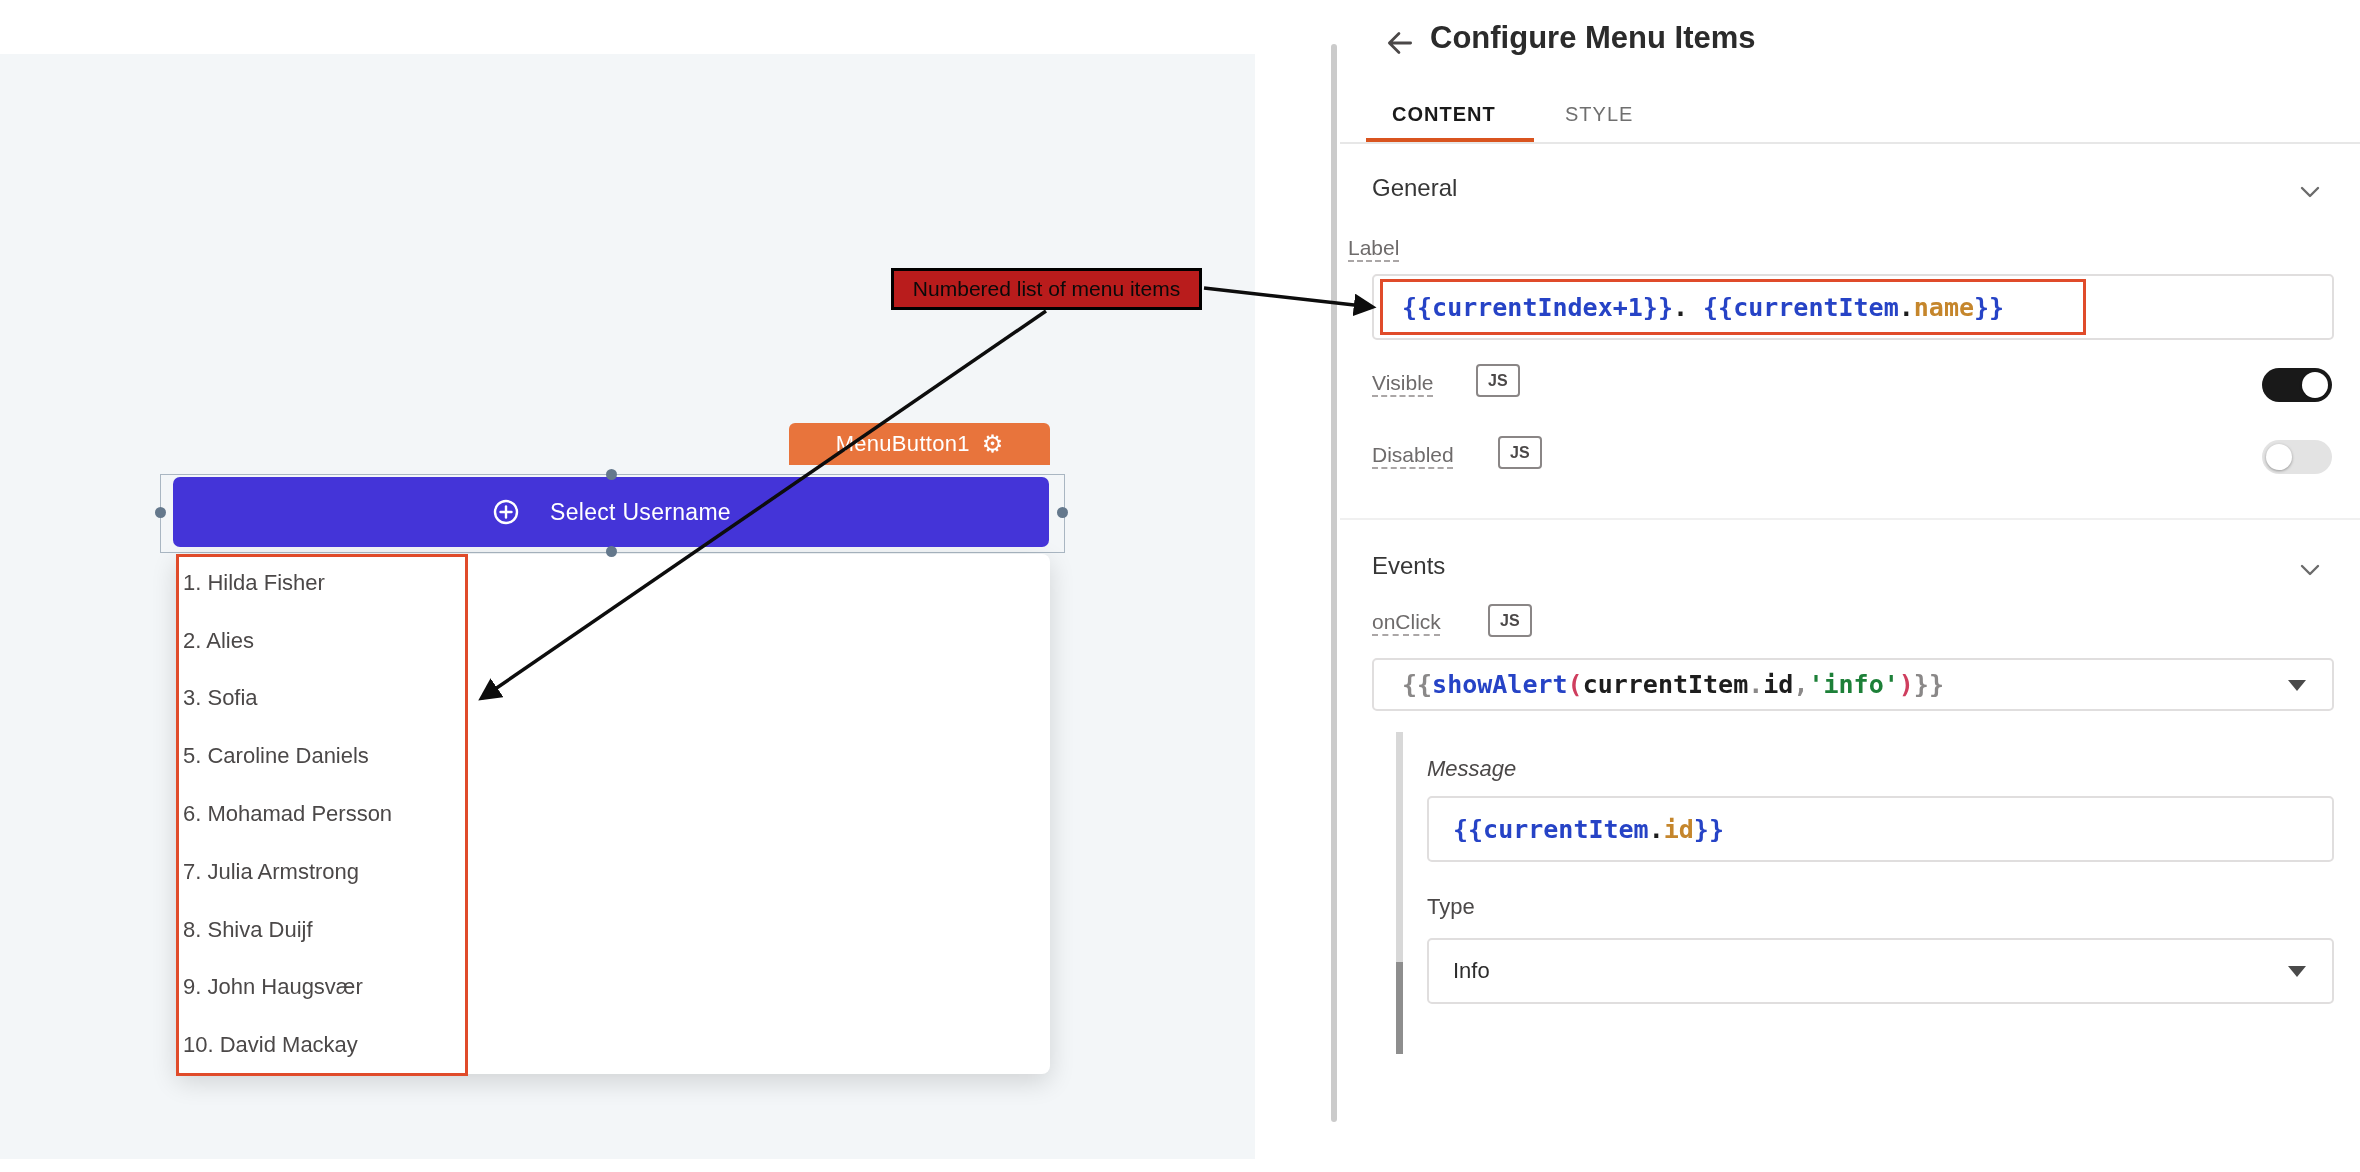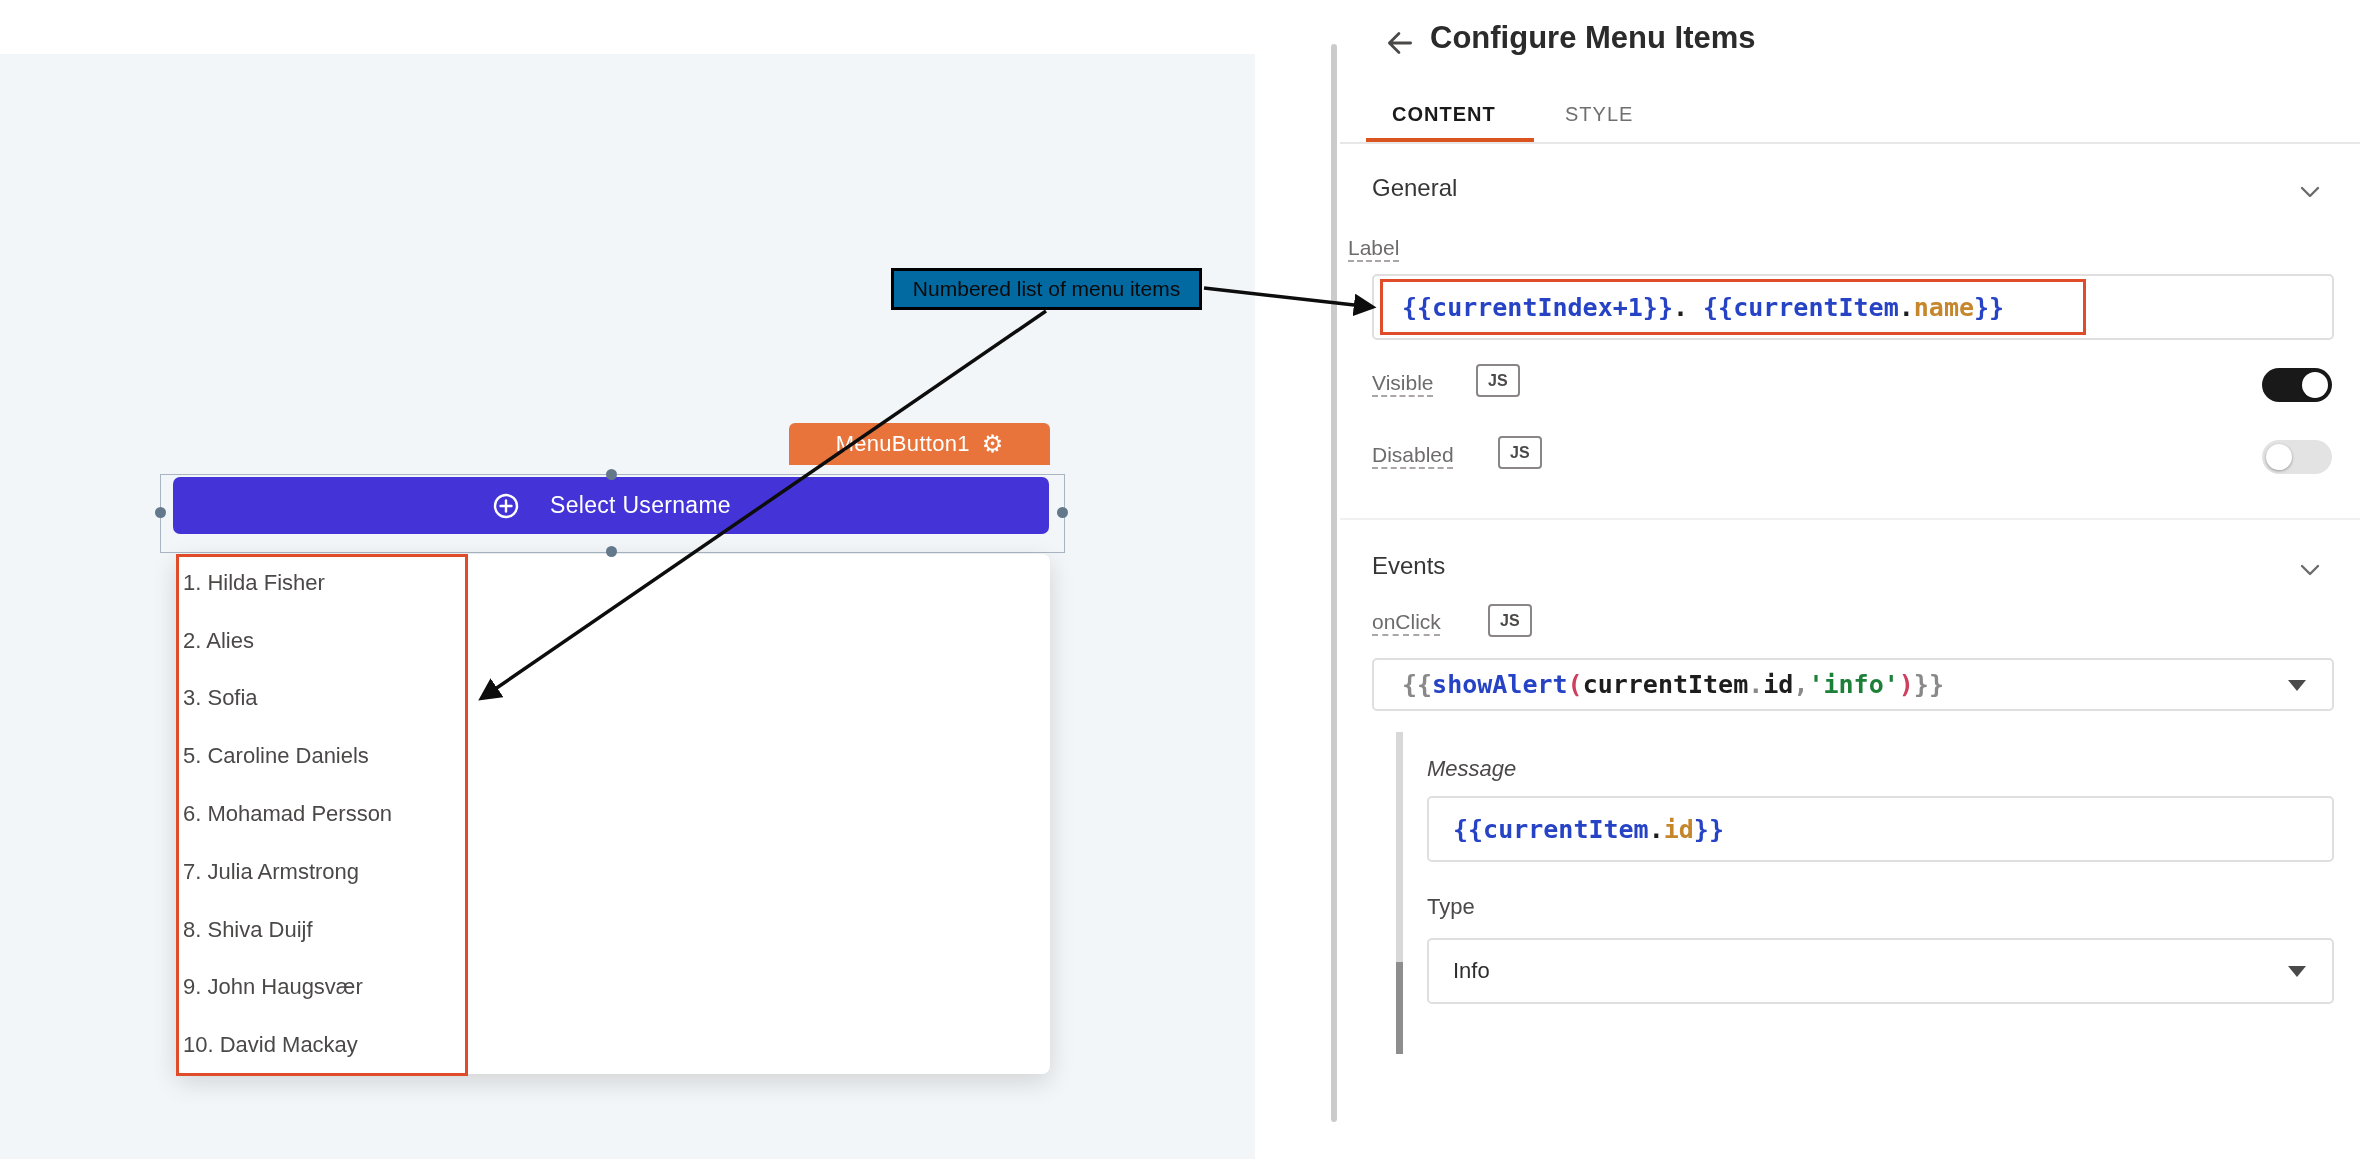--- a/index.html
+++ b/index.html
@@ -14,33 +14,33 @@
     display:flex;align-items:center;justify-content:center;gap:12px;z-index:3;cursor:pointer;}
   .widget-tag .tag-label{color:#fff;font-size:22px;font-weight:500;letter-spacing:.3px;}
   .widget-tag .gear{color:#fff;font-size:24px;line-height:1;font-family:"DejaVu Sans",sans-serif;}
 
   .selection-box{position:absolute;left:160px;top:474px;width:903px;height:77px;
     border:1.5px solid #a9b6c2;z-index:2;background:transparent;}
   .handle{position:absolute;width:11px;height:11px;border-radius:50%;background:#64788c;z-index:4;}
   .h-top{left:606px;top:469px;} .h-bottom{left:606px;top:546px;}
   .h-left{left:155px;top:507px;} .h-right{left:1057px;top:507px;}
 
-  .menu-button{position:absolute;left:173px;top:477px;width:876px;height:57px;
+  .menu-button{position:absolute;left:173px;top:477px;width:876px;height:70px;
     background:var(--button-bg,#4434d8);border-radius:7px;display:flex;align-items:center;justify-content:center;
     gap:29px;z-index:3;cursor:pointer;border:none;}
   .menu-button .btn-label{color:#fff;font-size:23px;font-weight:500;letter-spacing:.3px;}
 
   .menu-popup{position:absolute;left:176px;top:554px;width:874px;height:520px;background:#fff;
     border-radius:8px;box-shadow:0 8px 26px rgba(0,0,0,.14);z-index:2;display:flex;flex-direction:column;padding:0;}
   .menu-item{flex:1;display:flex;align-items:center;padding-left:7px;font-size:22px;color:#4b4848;cursor:pointer;}
 
   .menu-highlight{position:absolute;left:176px;top:554px;width:286px;height:516px;
     border:3px solid var(--highlight,#e04b2a);z-index:5;pointer-events:none;}
 
-  .annotation-box{position:absolute;left:891px;top:268px;width:311px;height:42px;background:#0369a1;
+  .annotation-box{position:absolute;left:891px;top:268px;width:311px;height:42px;background:#b91c1c;
     border:3px solid #000;box-sizing:border-box;display:flex;align-items:center;justify-content:center;
     font-size:21px;color:#0a0a0a;z-index:41;}
 
   .arrows{position:absolute;left:0;top:0;width:2360px;height:1172px;z-index:40;pointer-events:none;}
 
   
   .pane-divider{position:absolute;left:1331px;top:44px;width:6px;height:1078px;background:#cbcbcb;border-radius:3px;z-index:6;cursor:pointer;}
 
   
   .panel{position:absolute;left:1340px;top:0;width:1020px;height:1172px;background:#fff;}

